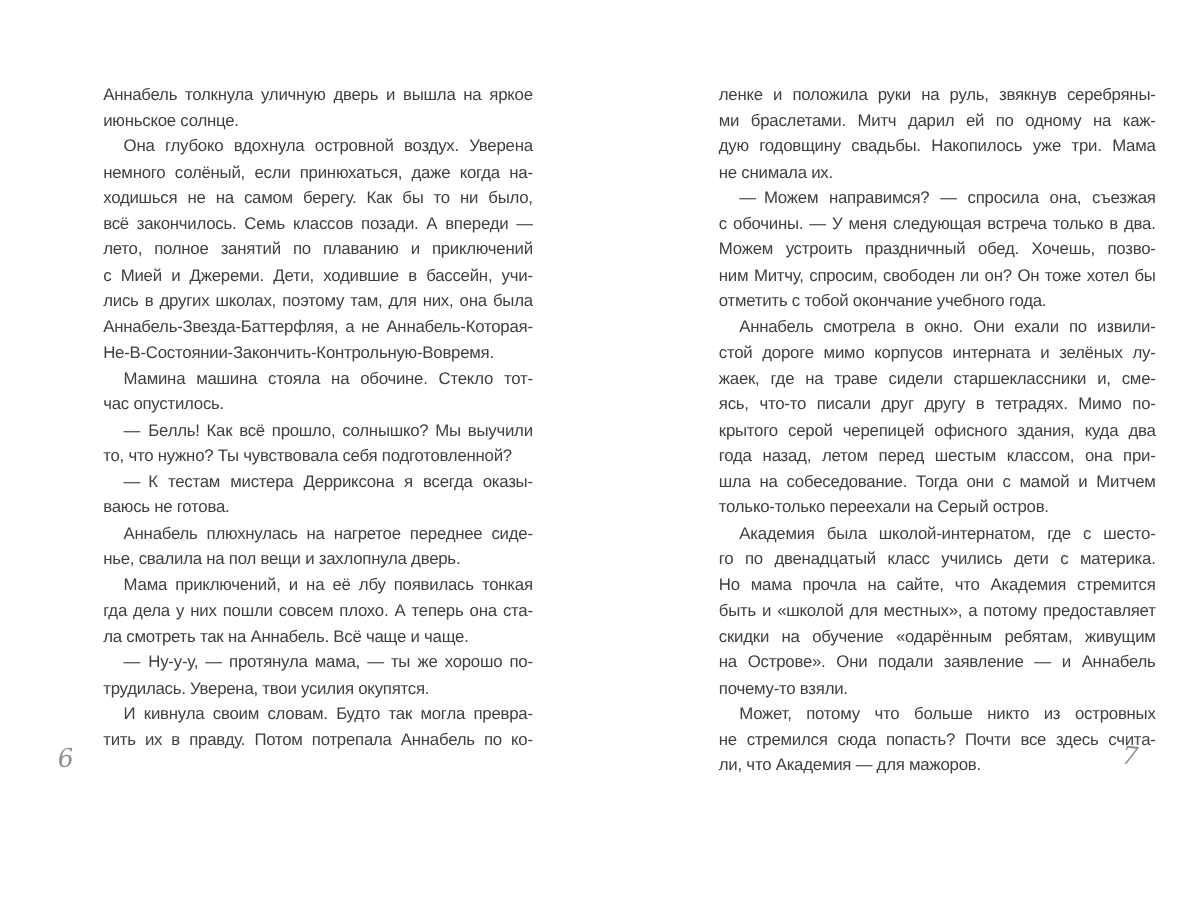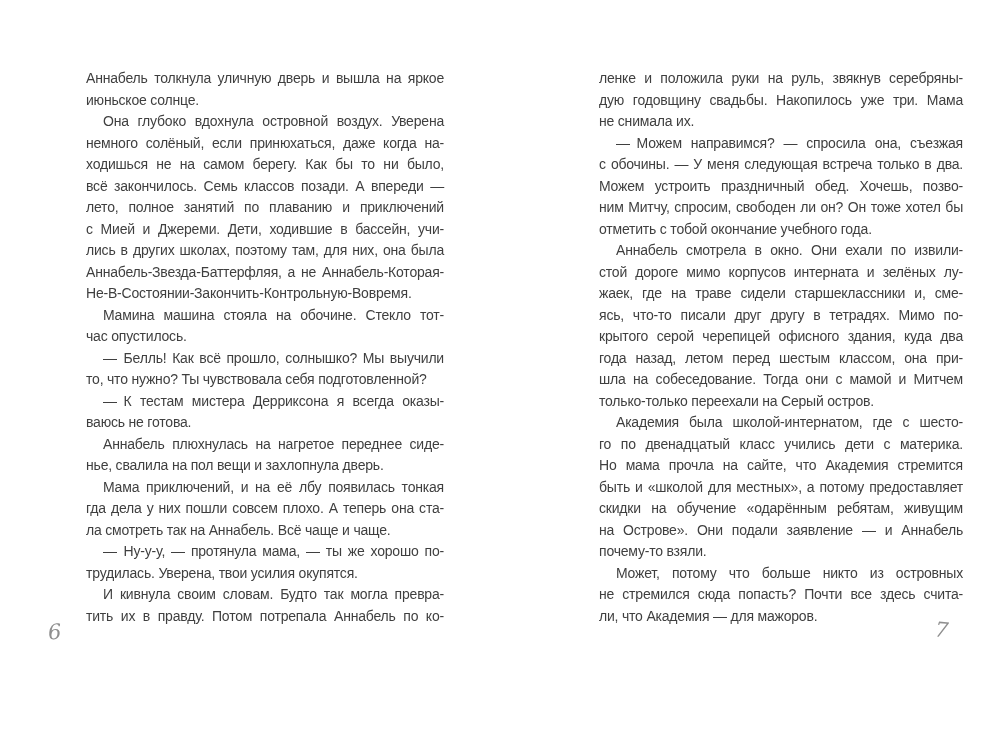--- a/index.html
+++ b/index.html
@@ -90,20 +90,21 @@
         <div class="line">трудилась. Уверена, твои усилия окупятся.</div>
         <div class="line indent just">И кивнула своим словам. Будто так могла превра-</div>
         <div class="line just">тить их в правду. Потом потрепала Аннабель по ко-</div>
       </div>
     <div class="pagenum">6</div>
   </section>
 
   <section class="page right">
     <div class="lines">
         <div class="line just">ленке и положила руки на руль, звякнув серебряны-</div>
+        <div class="line just">ми браслетами. Митч дарил ей по одному на каж-</div>
         <div class="line just">дую годовщину свадьбы. Накопилось уже три. Мама</div>
         <div class="line">не снимала их.</div>
         <div class="line indent just">— Можем направимся? — спросила она, съезжая</div>
         <div class="line just">с обочины. — У меня следующая встреча только в два.</div>
         <div class="line just">Можем устроить праздничный обед. Хочешь, позво-</div>
         <div class="line just">ним Митчу, спросим, свободен ли он? Он тоже хотел бы</div>
         <div class="line">отметить с тобой окончание учебного года.</div>
         <div class="line indent just">Аннабель смотрела в окно. Они ехали по извили-</div>
         <div class="line just">стой дороге мимо корпусов интерната и зелёных лу-</div>
         <div class="line just">жаек, где на траве сидели старшеклассники и, сме-</div>

